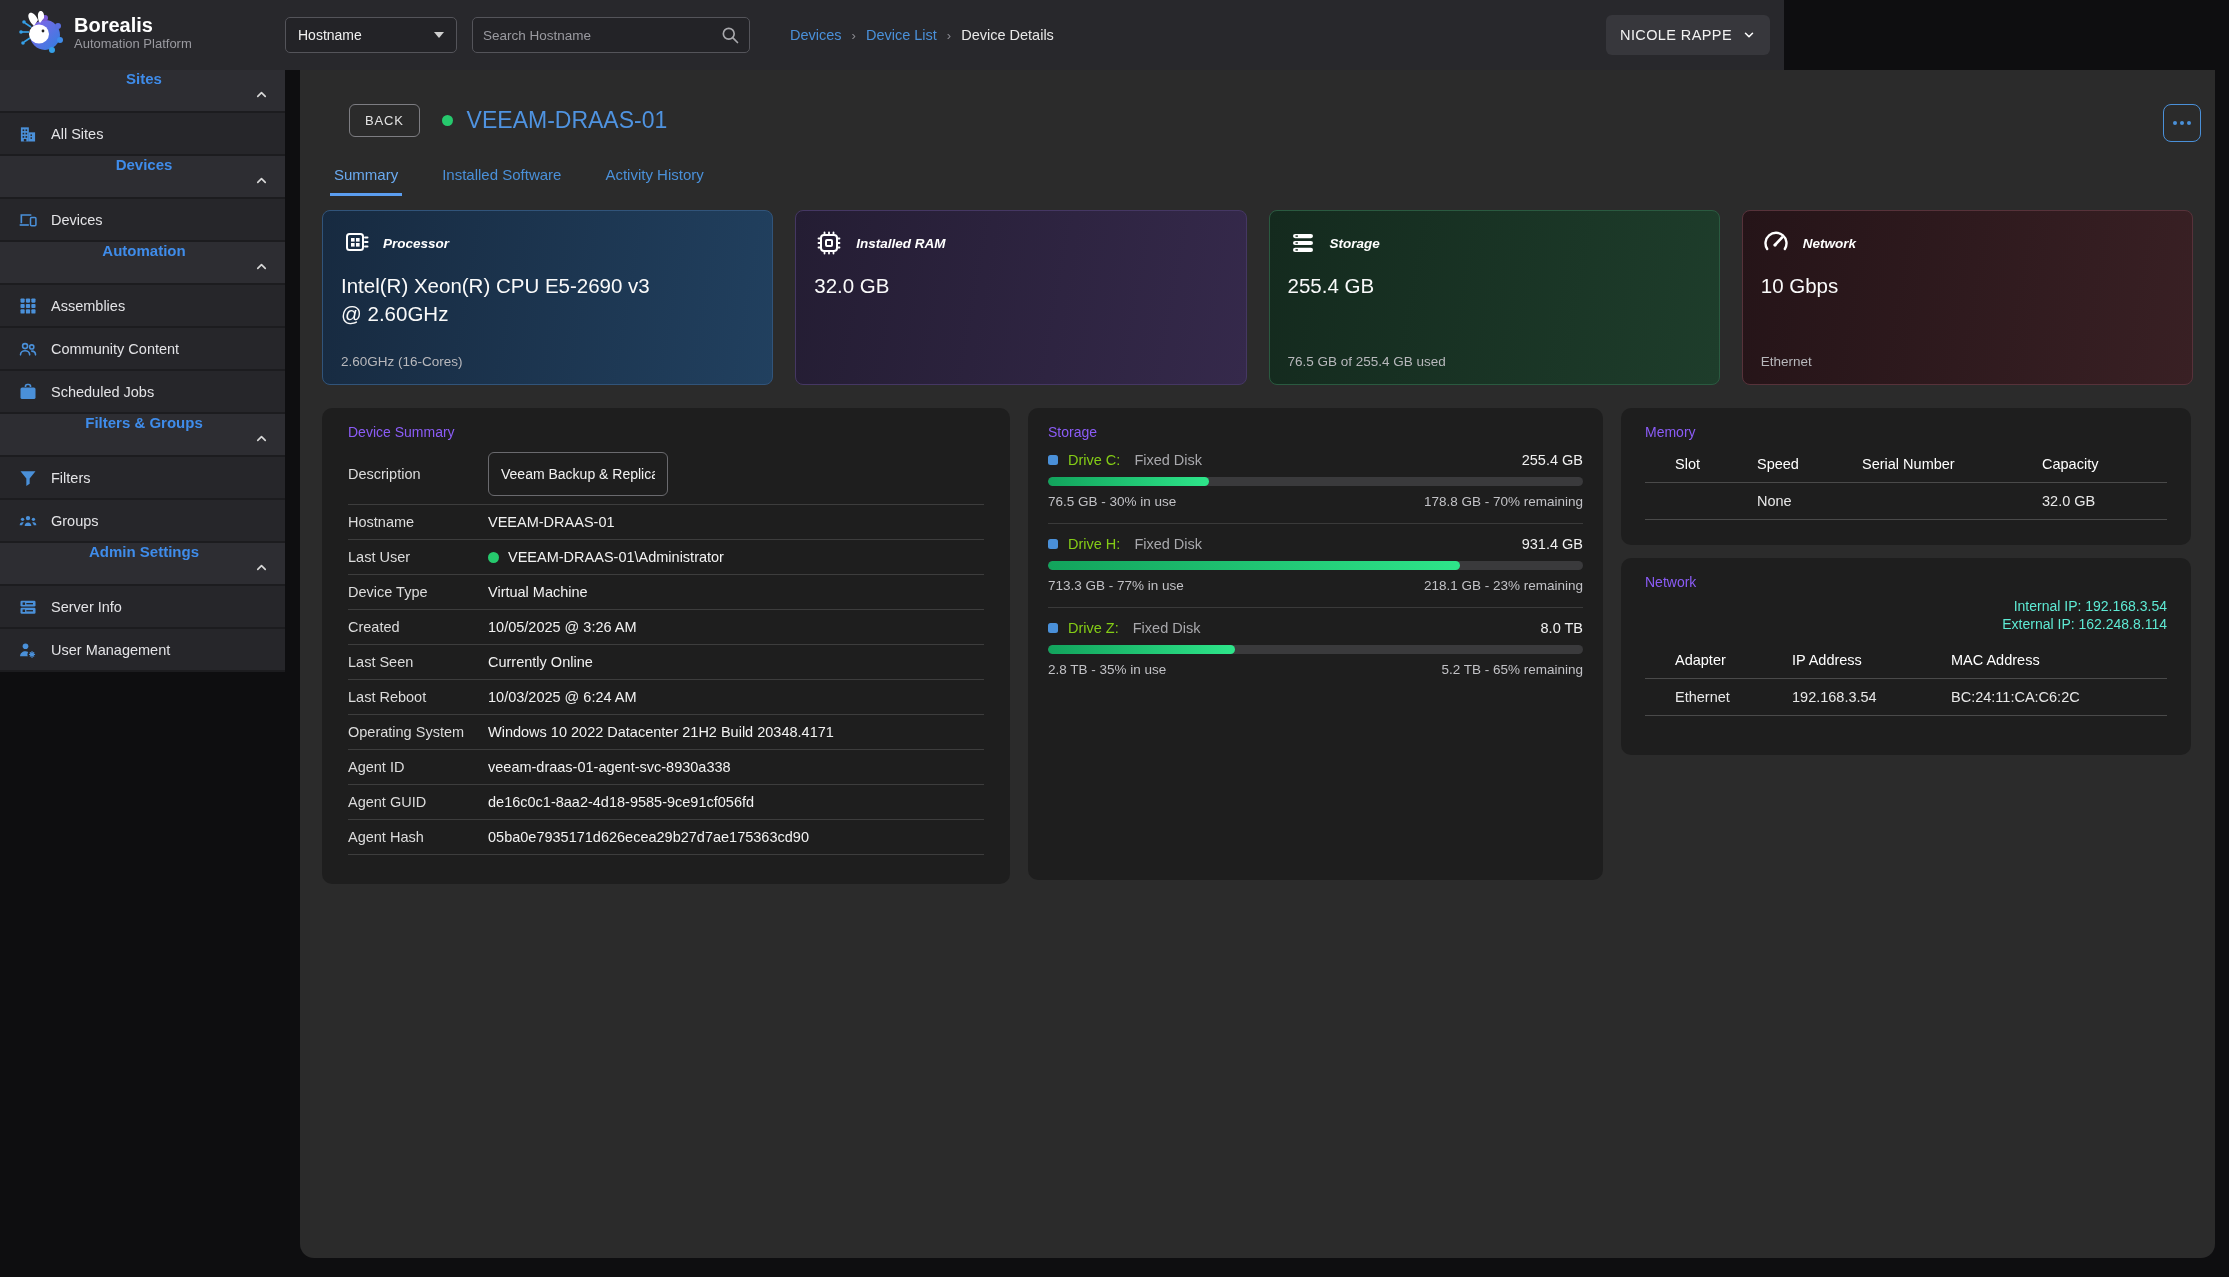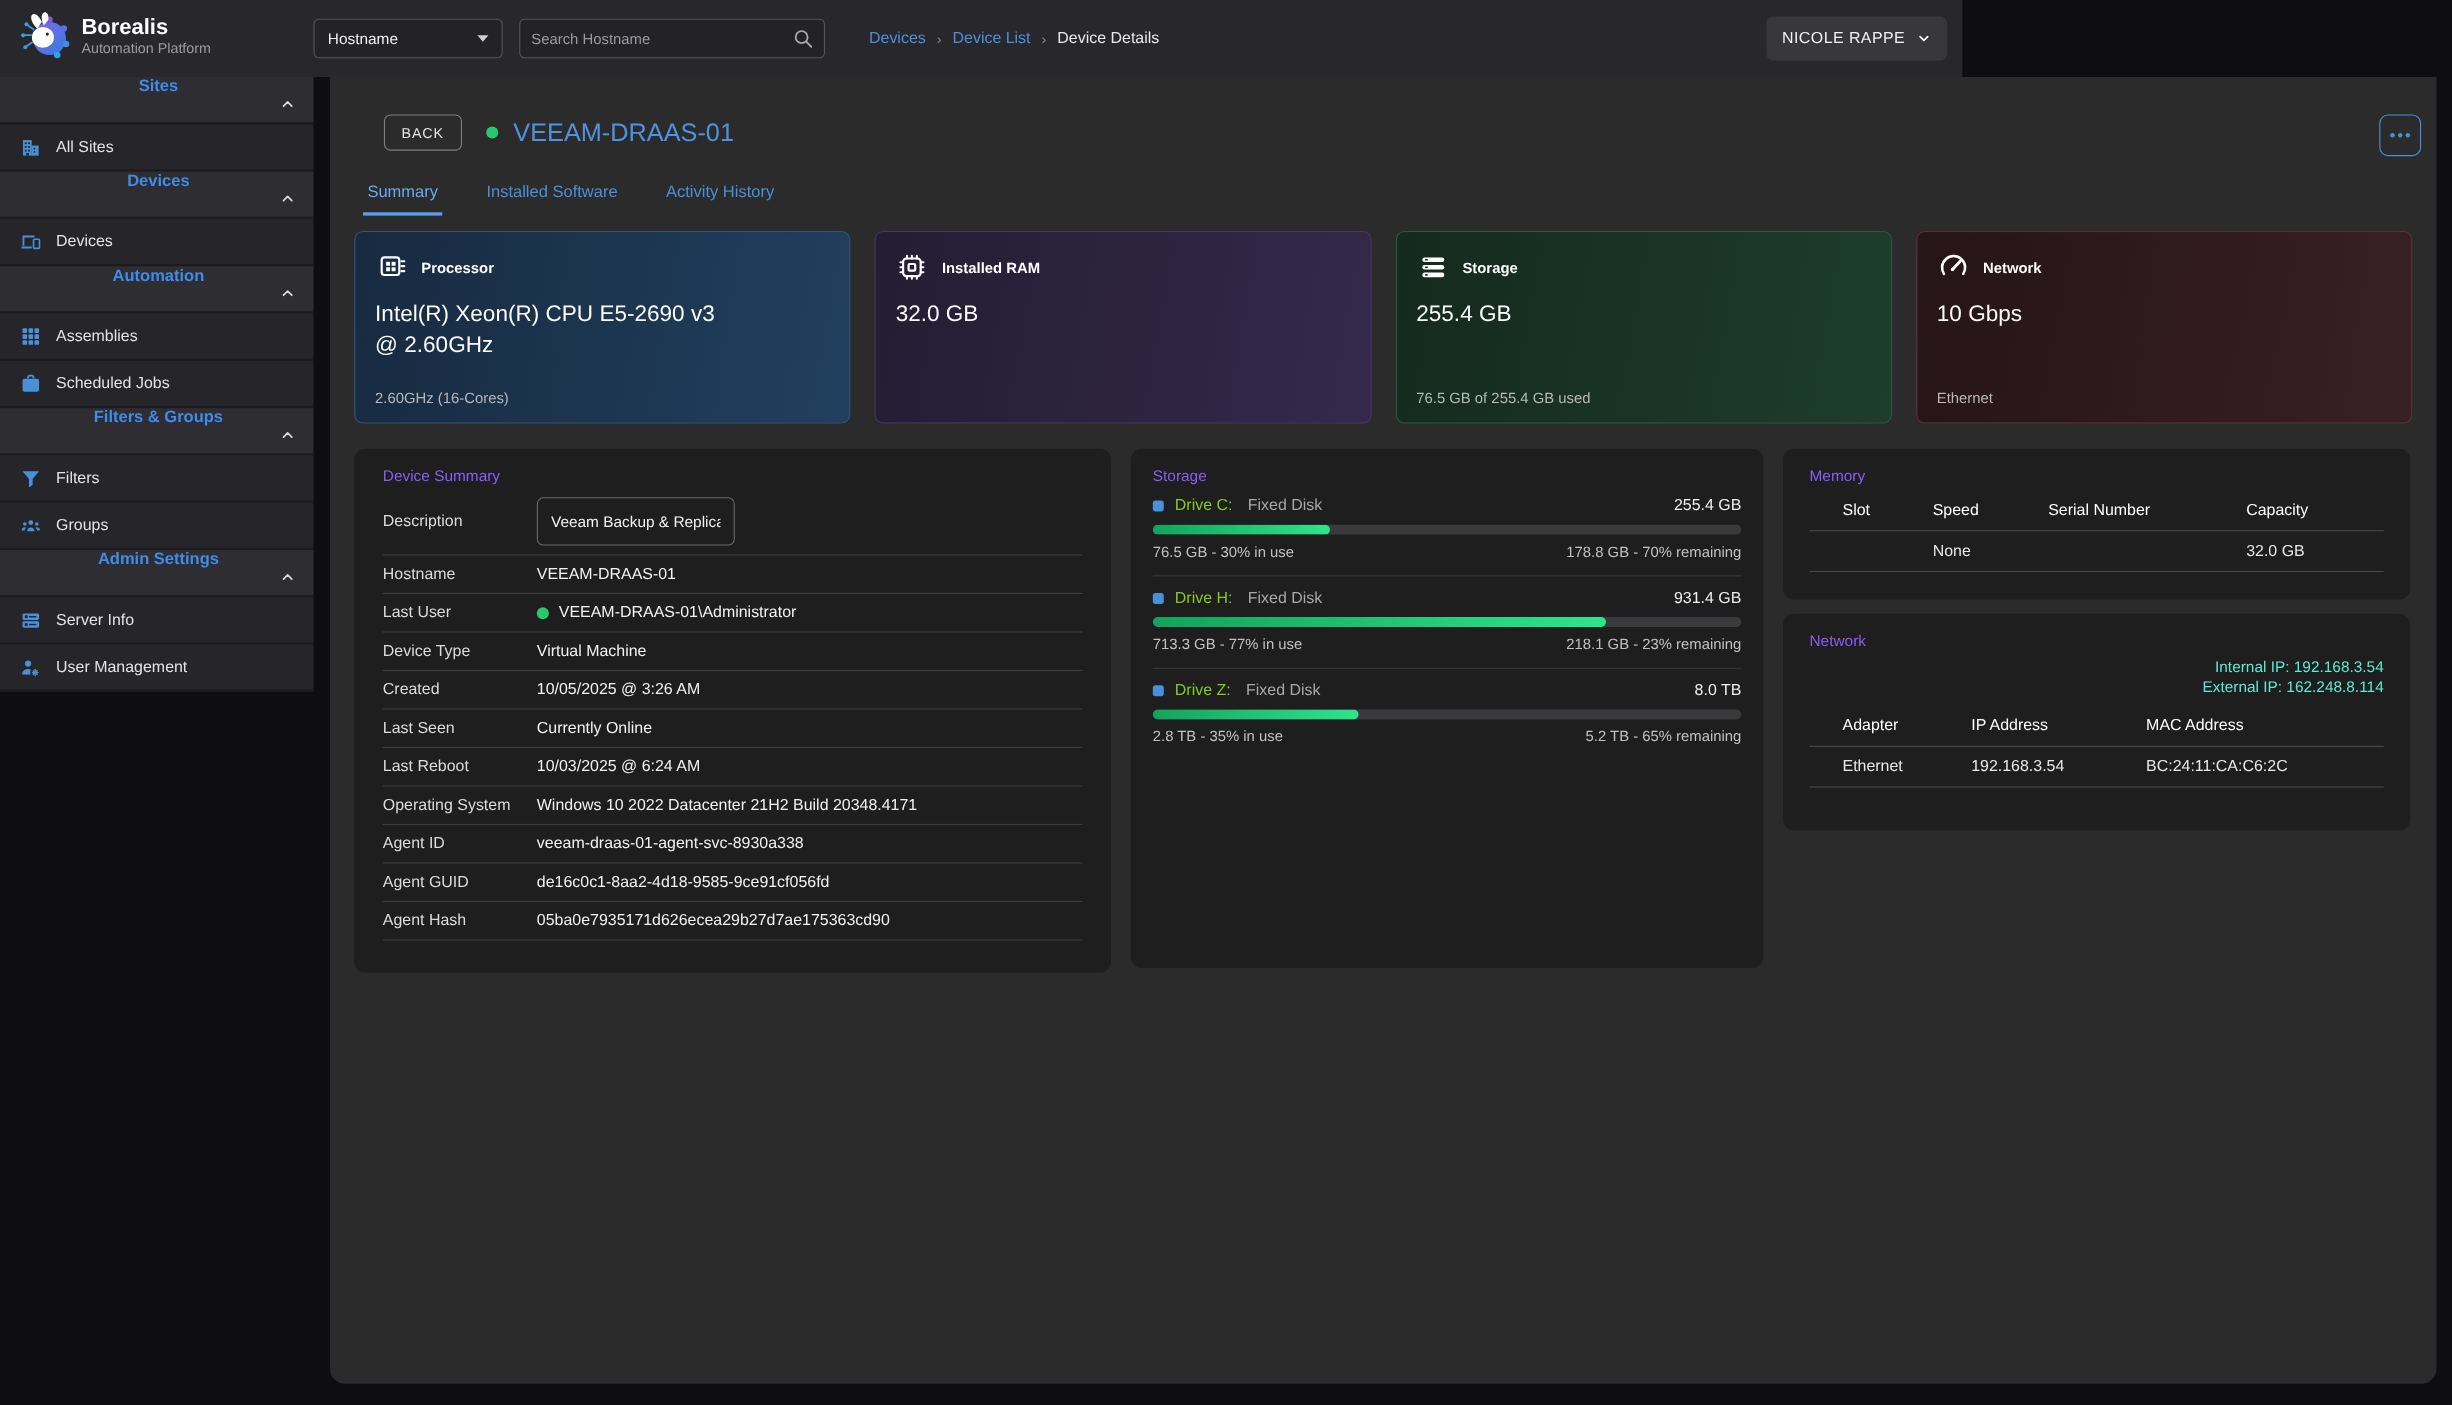--- a/index.html
+++ b/index.html
@@ -59,21 +59,21 @@
   .tab.active { color:#6aaaf0; border-bottom-color:#5b9ef0; }
 
   
   .cards { position:absolute; left:22px; top:140px; width:1871px; display:flex; gap:22px; }
   .card { flex:1; height:175px; border-radius:8px; padding:17px 18px; position:relative; }
   .card-cpu     { background:linear-gradient(100deg,#172a40 0%,#21405f 100%); border:1px solid #31547a; }
   .card-ram     { background:linear-gradient(100deg,#241d33 0%,#35294b 100%); border:1px solid #453763; }
   .card-storage { background:linear-gradient(100deg,#142a1e 0%,#1e3d2b 100%); border:1px solid #2a5a40; }
   .card-network { background:linear-gradient(100deg,#251418 0%,#392024 100%); border:1px solid #57323a; }
   .card-head { display:flex; align-items:center; gap:12px; }
-  .card-title { font-size:13.5px; font-weight:bold; color:#fff; }
+  .card-title { font-size:13.5px; font-weight:bold; color:#fff;font-style:italic; }
   .card-value { margin-top:14px; font-size:20.5px; color:#fafafa; line-height:1.35; max-width:330px; }
   .card-footer { position:absolute; left:18px; bottom:15px; font-size:13.5px; color:#b8b8bc; }
 
   
   .panels { position:absolute; left:22px; top:338px; width:1871px; display:flex; gap:18px; align-items:flex-start; }
   .panel { background:#1e1e1e; border-radius:10px; }
   .panel-title { font-size:14px; color:#8b5cf6; }
 
   .ds-panel { width:688px; height:476px; padding:16px 26px; }
   .ds-table { margin-top:4px; }
@@ -233,20 +233,31 @@
           <rect x="16" y="9.5" width="5" height="5" rx="1"></rect>
         <rect x="3" y="16" width="5" height="5" rx="1"></rect>
           <rect x="9.5" y="16" width="5" height="5" rx="1"></rect>
           <rect x="16" y="16" width="5" height="5" rx="1"></rect>
       </g>
       </svg>
     <span class="lab">Assemblies</span>
   </div>
   <div class="side-item">
     <svg class="sicon" width="20" height="20" viewBox="0 0 24 24">
+      <g fill="none" stroke="currentColor" stroke-width="1.9" stroke-linecap="round">
+        <circle cx="8.5" cy="8.5" r="3"></circle>
+          <circle cx="16.5" cy="9.5" r="2.5"></circle>
+        <path d="M3 19c0-3 2.5-5 5.5-5s5.5 2 5.5 5"></path>
+        <path d="M16.5 14.5c2.5 0 4.5 1.8 4.5 4.5"></path>
+      </g>
+      </svg>
+    <span class="lab">Community Content</span>
+  </div>
+  <div class="side-item">
+    <svg class="sicon" width="20" height="20" viewBox="0 0 24 24">
       <path d="M9 6V5a2 2 0 0 1 2-2h2a2 2 0 0 1 2 2v1" fill="none" stroke="currentColor" stroke-width="2"></path>
       <rect x="3" y="6.5" width="18" height="14" rx="2" fill="currentColor"></rect>
       </svg>
     <span class="lab">Scheduled Jobs</span>
   </div>
 
   <div class="side-sec">
     <span class="sec-label">Filters &amp; Groups</span>
     <svg width="15" height="15" viewBox="0 0 24 24">
       <path d="M6 15l6-6 6 6" fill="none" stroke="currentColor" stroke-width="2.6" stroke-linecap="round" stroke-linejoin="round"></path>

